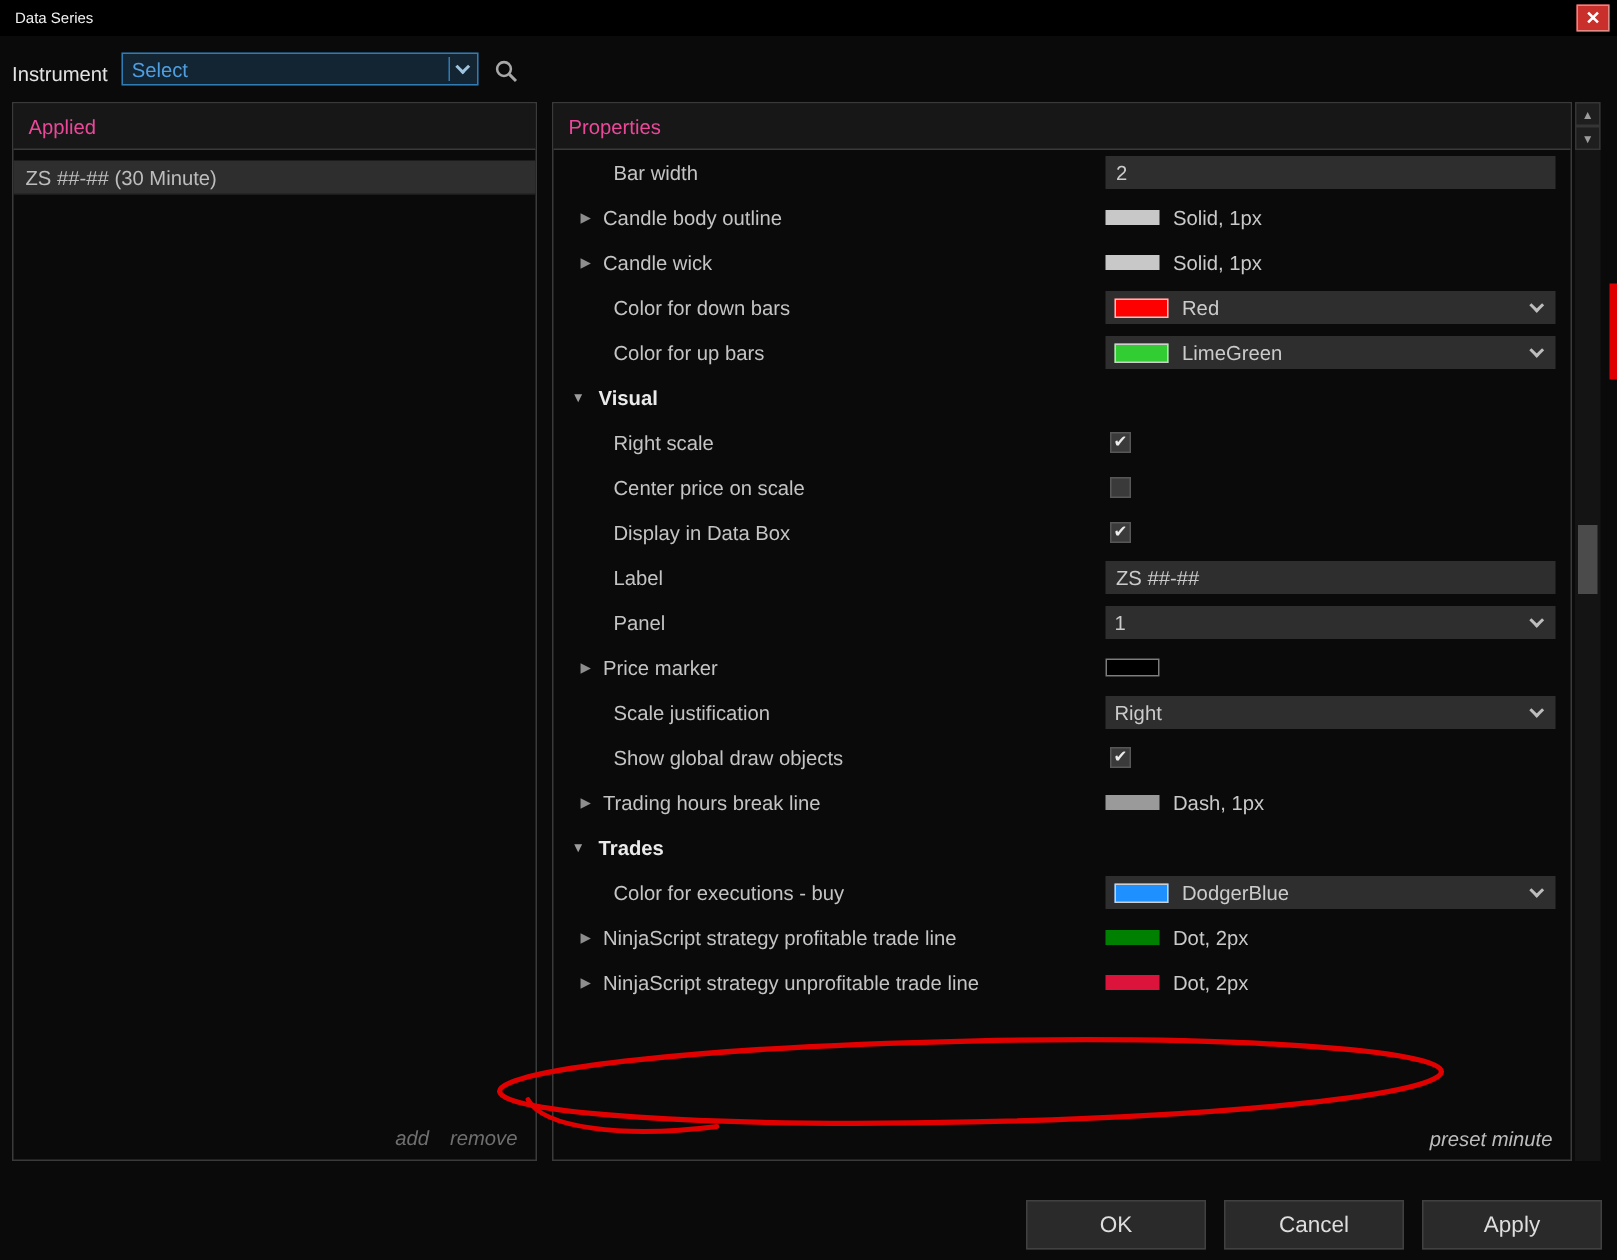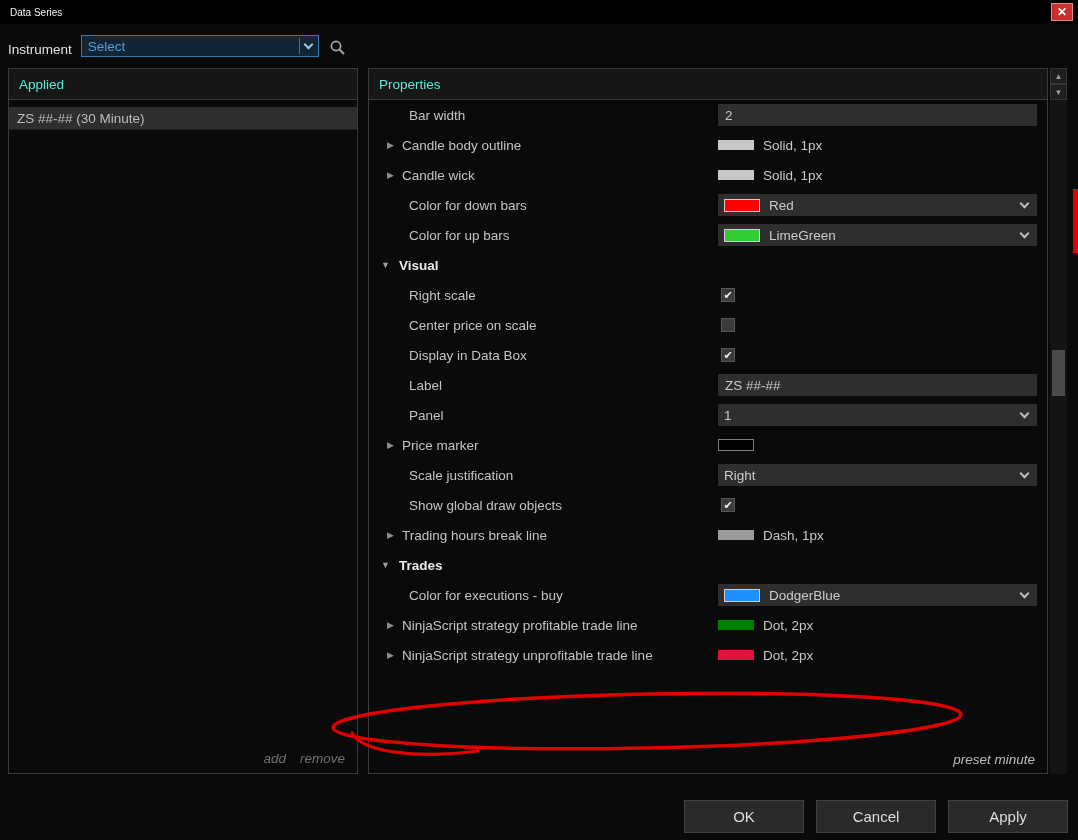--- a/index.html
+++ b/index.html
@@ -26,29 +26,29 @@
   .chev-box { width:18px; height:18px; display:flex; align-items:center; justify-content:center; }
   .chev { width:7px; height:7px; border-right:2px solid #bdbdbd; border-bottom:2px solid #bdbdbd;
     transform:rotate(45deg); margin-top:-4px; }
   .instr-combo .chev { border-color:#9fc4e0; }
   .search-btn { margin-left:10px; display:flex; align-items:center; cursor:pointer; }
   
   .panel { position:absolute; top:68px; background:#0a0a0a; border:1px solid #3a3a3a; }
   .panel.left  { left:8px;   width:350px; height:706px; }
   .panel.right { left:368px; width:680px; height:706px; }
   .panel-header { height:31px; background:#171717; border-bottom:1px solid #3a3a3a;
-    color:#5eead4; display:flex; align-items:center; padding-left:10px; }
+    color:#ec4899; display:flex; align-items:center; padding-left:10px; }
   .applied-item { height:23px; background:#2e2e2e; border-bottom:1px solid #1c1c1c;
     color:#bdbdbd; display:flex; align-items:center; padding-left:8px; margin-top:7px; cursor:pointer; }
   .add-remove { position:absolute; bottom:7px; right:12px; color:#6f6f6f;
     font-style:italic; display:flex; gap:14px; }
   .add-remove span { cursor:pointer; }
   
   .prop-rows { position:absolute; top:31px; left:0; right:0; }
-  .prop-row { display:grid; grid-template-columns:345px minmax(0,1fr); height:30px; align-items:center; }
+  .prop-row { display:grid; grid-template-columns:345px minmax(0,1fr); height:30px; align-items:center;gap:19px; }
   .prop-name { display:flex; align-items:center; height:100%; padding-left:40px; color:#c4c4c4; }
   .prop-name.with-exp { padding-left:18px; }
   .exp-arrow { width:15px; color:#8d8d8d; font-size:9px; flex:0 0 auto; }
   .cat-arrow { width:18px; color:#9d9d9d; font-size:9px; flex:0 0 auto; }
   .prop-row.category .prop-name { padding-left:12px; }
   .prop-row.category .lab { font-weight:bold; color:#eaeaea; }
   .prop-value { display:flex; align-items:center; height:100%; padding:0 10px 0 4px; color:#c9c9c9; }
   .textbox { flex:1; height:22px; background:#2e2e2e; display:flex; align-items:center;
     padding:0 7px; color:#cbcbcb; cursor:text; }
   .combo { flex:1; height:22px; background:#2e2e2e; display:flex; align-items:center;

